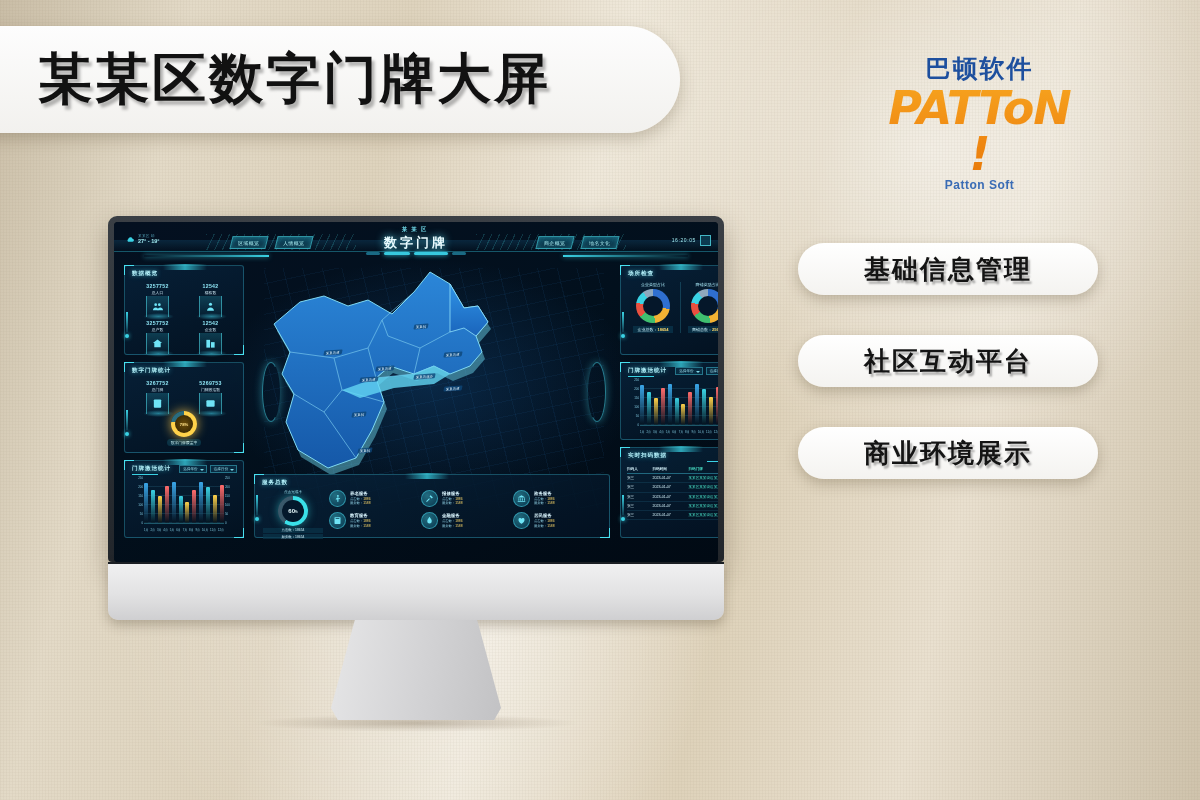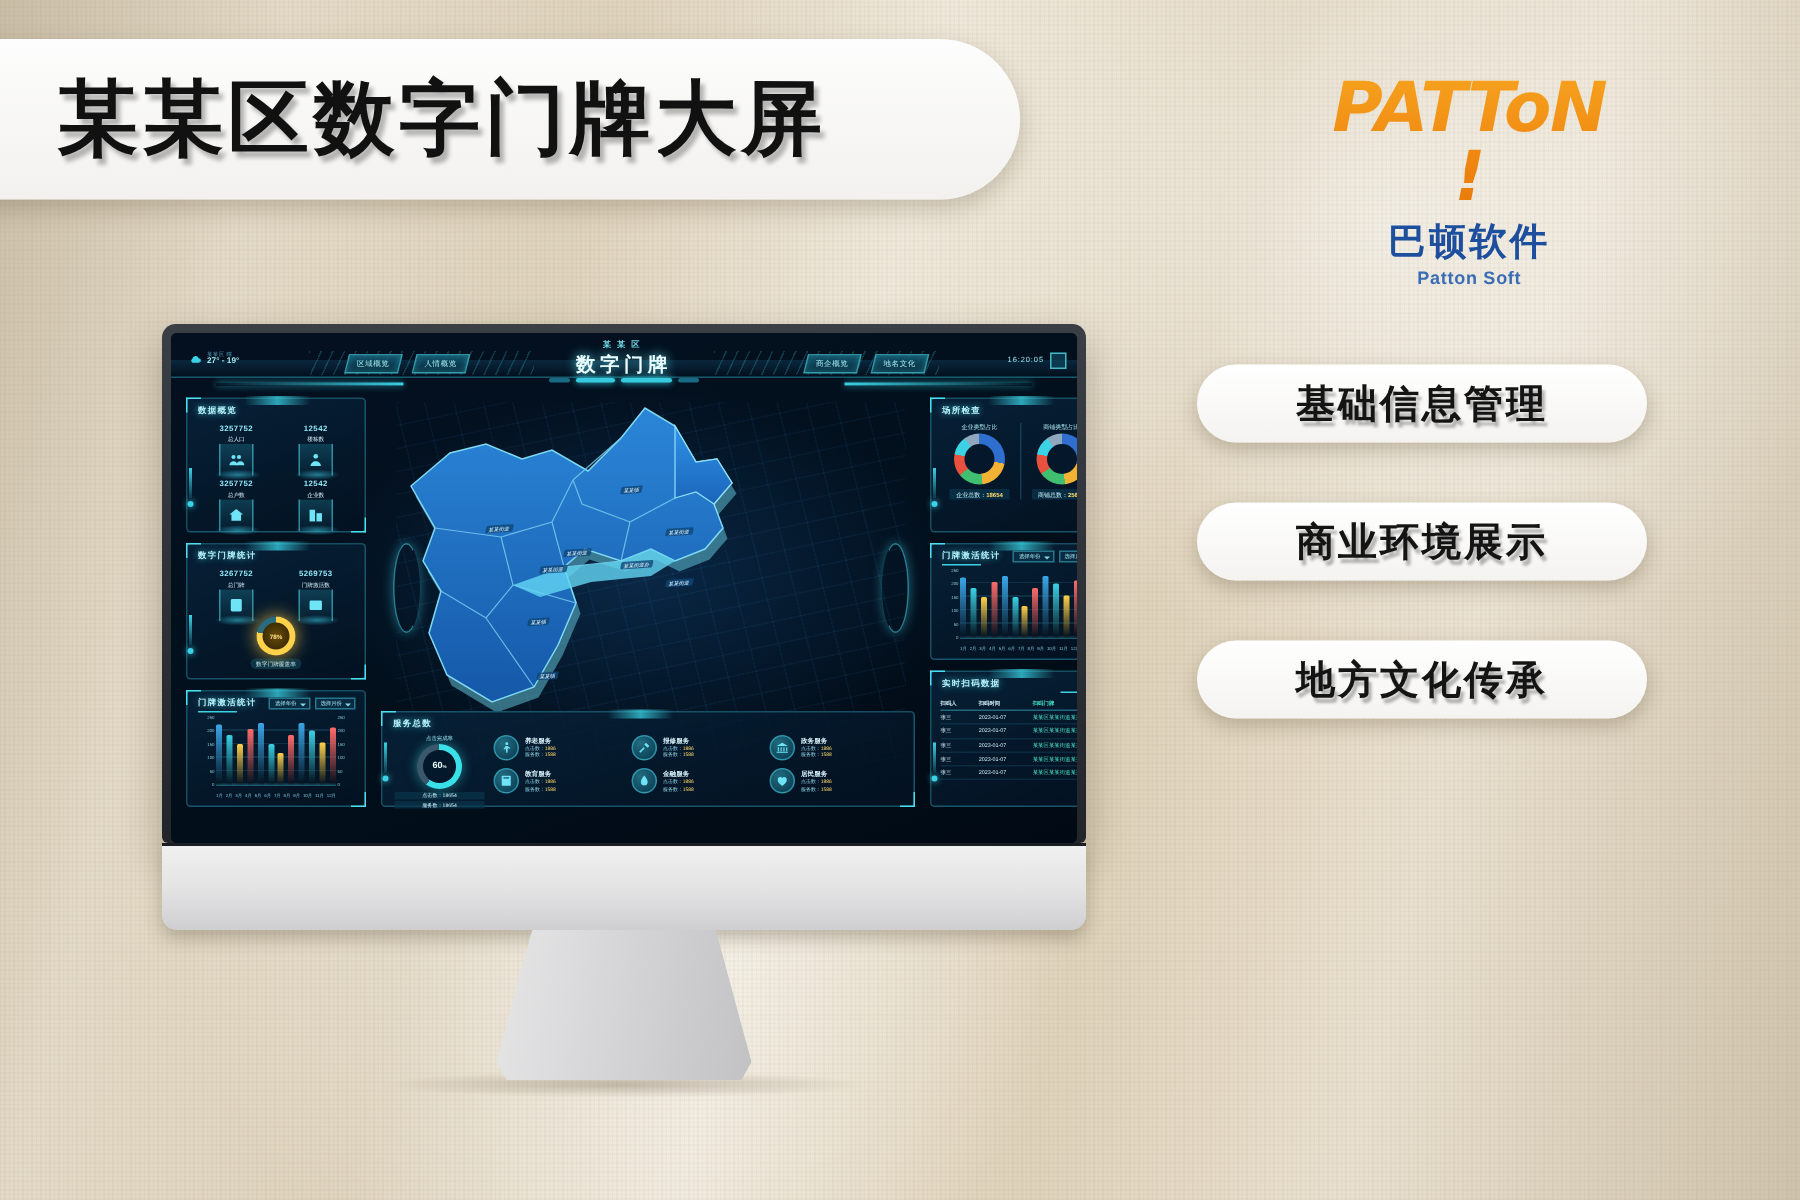--- a/index.html
+++ b/index.html
@@ -361,34 +361,34 @@
 </head>
 <body>
 
 <div id="backdrop"></div>
 
 <div id="title-banner">
   <div id="title-text">某某区数字门牌大屏</div>
 </div>
 
 <div id="logo">
+  <div id="logo-cn">巴顿软件</div>
   <div id="logo-word">PATToN !</div>
-  <div id="logo-cn">巴顿软件</div>
   <div id="logo-en">Patton Soft</div>
 </div>
 
 <div id="pill-menu">
   <div class="pill">
     <span>基础信息管理</span>
     </div>
   <div class="pill">
-    <span>商业环境展示</span>
+    <span>社区互动平台</span>
     </div>
   <div class="pill">
-    <span>地方文化传承</span>
+    <span>商业环境展示</span>
     </div>
 </div>
 
 <div id="monitor">
   <div id="bezel">
     <div id="screen">
 
       <div id="dash">
         <div id="mapgrid"></div>
 

